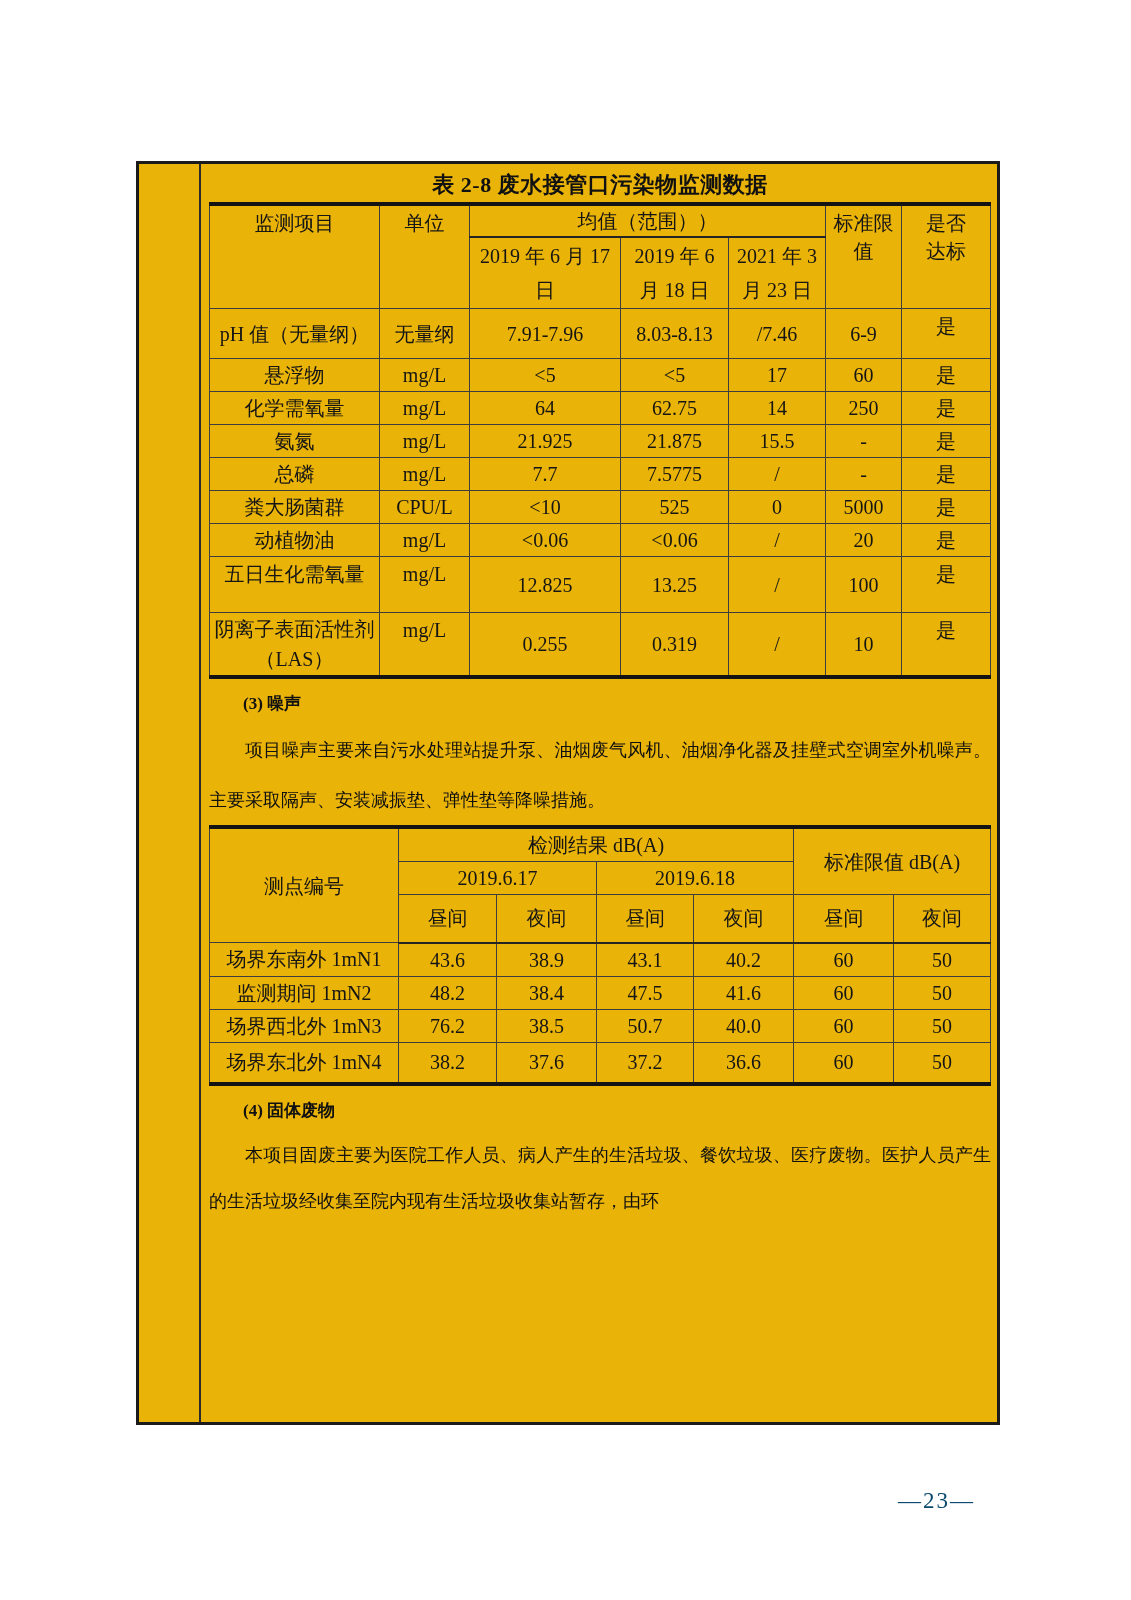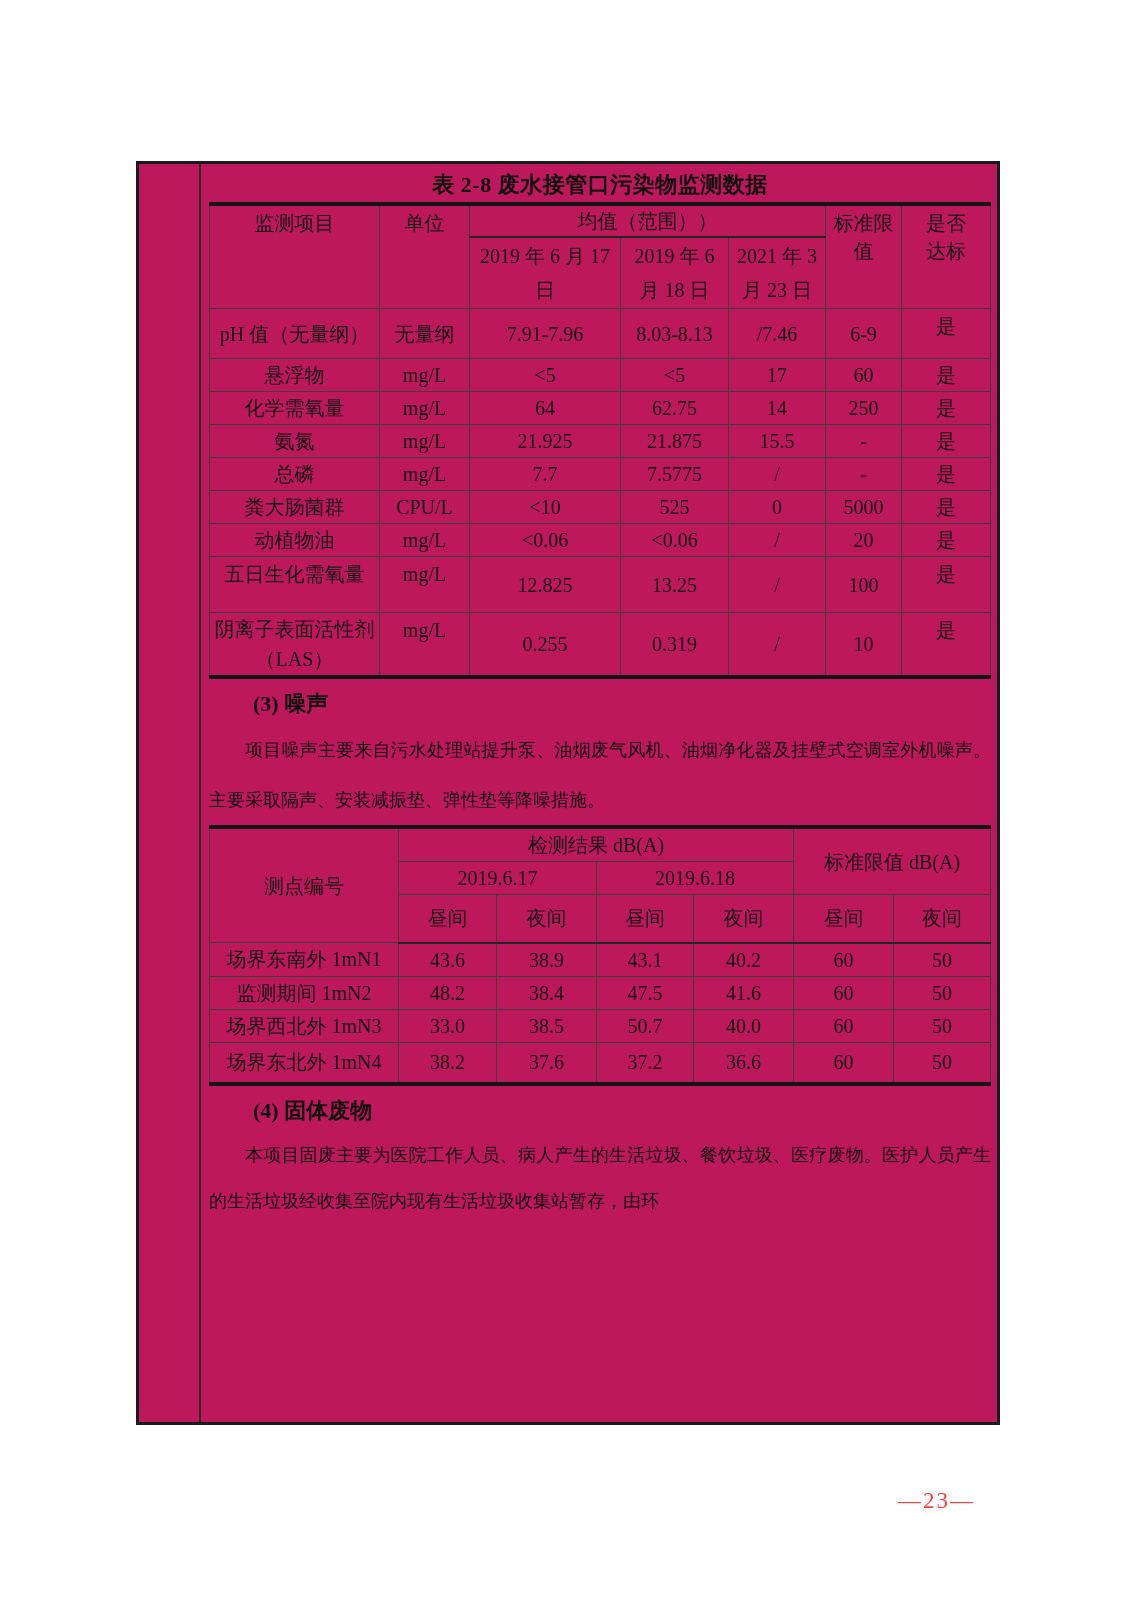--- a/index.html
+++ b/index.html
@@ -4,21 +4,21 @@
 <style>
   html,body{margin:0;padding:0;}
   body{
     width:1131px;height:1600px;position:relative;background:#ffffff;
     font-family:"Liberation Serif","DejaVu Serif",serif;color:#111;
     -webkit-font-smoothing:antialiased;
   }
   .frame{
     position:absolute;left:136px;top:161px;width:864px;height:1264px;
     border:3px solid #1b1b1b;box-sizing:border-box;display:flex;overflow:hidden;
-    background:#be185d;
+    background:#eab308;
   }
   .gutter{width:60px;flex:none;border-right:2px solid #2b2b2b;}
   .content{flex:1;box-sizing:border-box;padding:4px 6px 0 8px;}
 
   .tbl-title{
     text-align:center;font-weight:bold;font-size:22px;line-height:34px;
     letter-spacing:.5px;white-space:nowrap;
   }
   table{border-collapse:collapse;table-layout:fixed;font-size:20px;color:#151515;}
   .t28,.t29{width:781px;border-top:4px solid #141414;border-bottom:4px solid #141414;}
@@ -42,27 +42,27 @@
   .t29 tr.h3 td{height:48px;border-bottom:2px solid #242424;}
   .t29 tr.r td{height:32px;}
   .t29 tr.r-last td{height:42px;}
   
   .para{
     margin:0;font-size:18px;line-height:50px;text-align:justify;
     text-indent:2em;color:#101010;
   }
   .para.tight{line-height:46px;}
   .sec-heading{
-    margin:4px 0 0 0;font-size:22px;font-weight:bold;line-height:42px;
+    margin:4px 0 0 0;font-size:17px;font-weight:bold;line-height:42px;
     text-indent:2em;
   }
   .mt4{margin-top:4px;}
   .pageno{
     position:absolute;left:898px;top:1488px;font-size:23px;letter-spacing:2px;
-    color:#ef4444;white-space:nowrap;
+    color:#0c4a6e;white-space:nowrap;
   }
 </style>
 </head>
 <body>
 
 <div class="frame">
   <div class="gutter"></div>
   <div class="content">
 
     <div class="tbl-title">表 2-8 废水接管口污染物监测数据</div>
@@ -219,21 +219,21 @@
           <td>监测期间 1mN2</td>
           <td>48.2</td>
           <td>38.4</td>
           <td>47.5</td>
           <td>41.6</td>
           <td>60</td>
           <td>50</td>
         </tr>
         <tr class="r">
           <td>场界西北外 1mN3</td>
-          <td>33.0</td>
+          <td>76.2</td>
           <td>38.5</td>
           <td>50.7</td>
           <td>40.0</td>
           <td>60</td>
           <td>50</td>
         </tr>
         <tr class="r-last">
           <td>场界东北外 1mN4</td>
           <td>38.2</td>
           <td>37.6</td>

